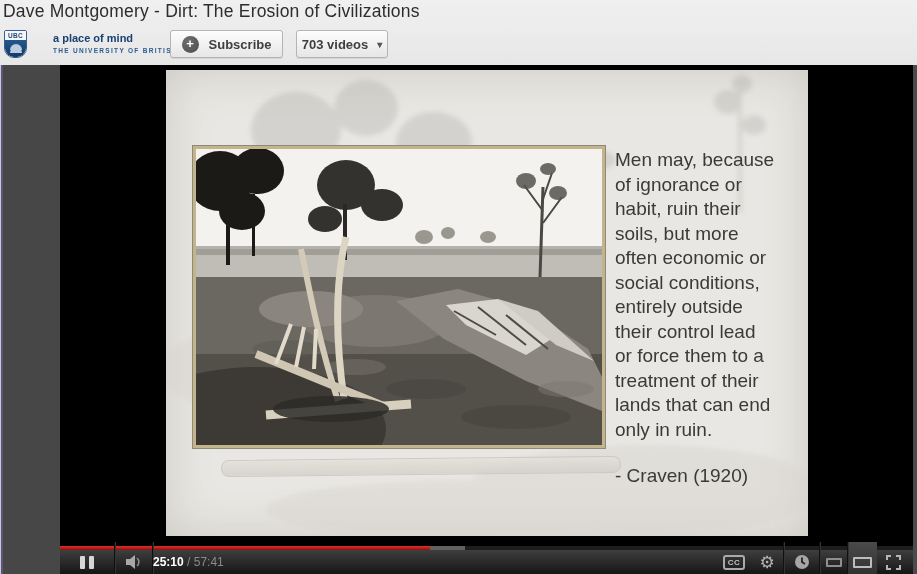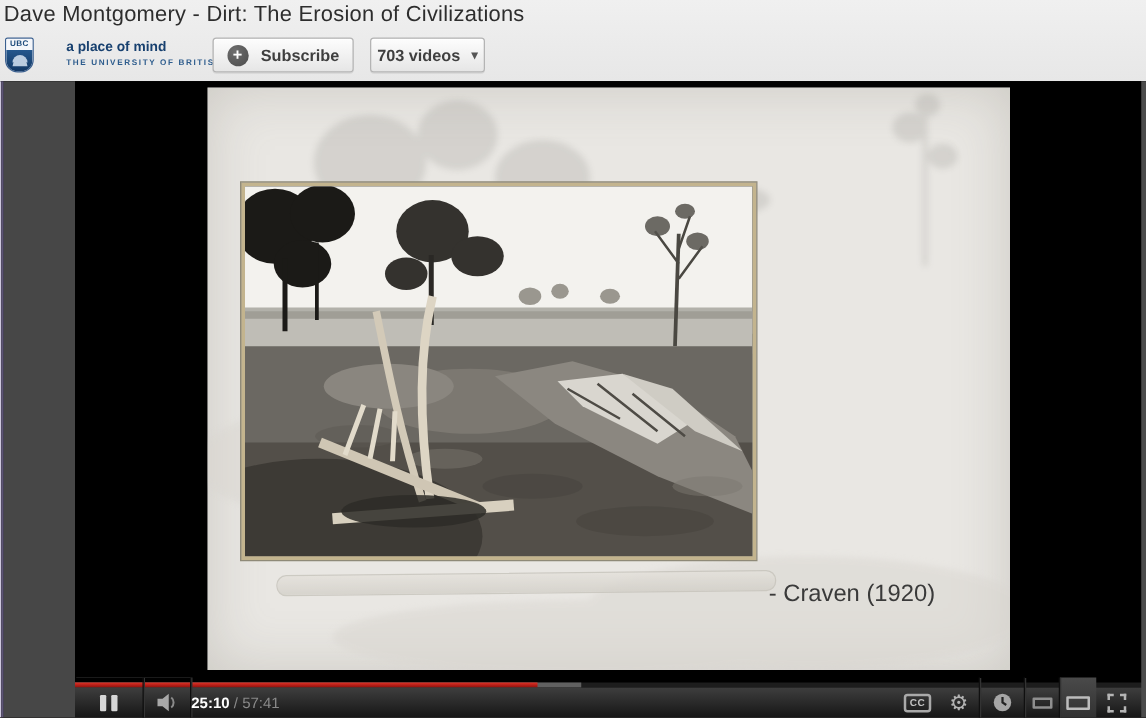--- a/index.html
+++ b/index.html
@@ -216,20 +216,32 @@
               <path d="M60 205 L190 258" stroke="#cfc6b4" stroke-width="8"></path>
               <path d="M70 266 L215 255" stroke="#d8d0bf" stroke-width="9"></path>
               <path d="M95 175 L80 215 M108 178 L100 218 M120 180 L118 220" stroke="#e2dbcb" stroke-width="4"></path>
               <ellipse cx="135" cy="260" rx="58" ry="13" fill="#2d2b27" opacity="0.85"></ellipse>
             </g>
           </svg>
         </div>
 
         <div class="ghost-log"></div>
 
+        <div class="slide-quote">Men may, because
+of ignorance or
+habit, ruin their
+soils, but more
+often economic or
+social conditions,
+entirely outside
+their control lead
+or force them to a
+treatment of their
+lands that can end
+only in ruin.</div>
         <div class="slide-attribution">- Craven (1920)</div>
       </div>
     </div>
 
     <div class="controls">
       <div class="progress">
         <div class="buffered" style="width: 47.3%;"></div>
         <div class="played" style="width: 43.2%;"></div>
       </div>
       <div class="bar">

